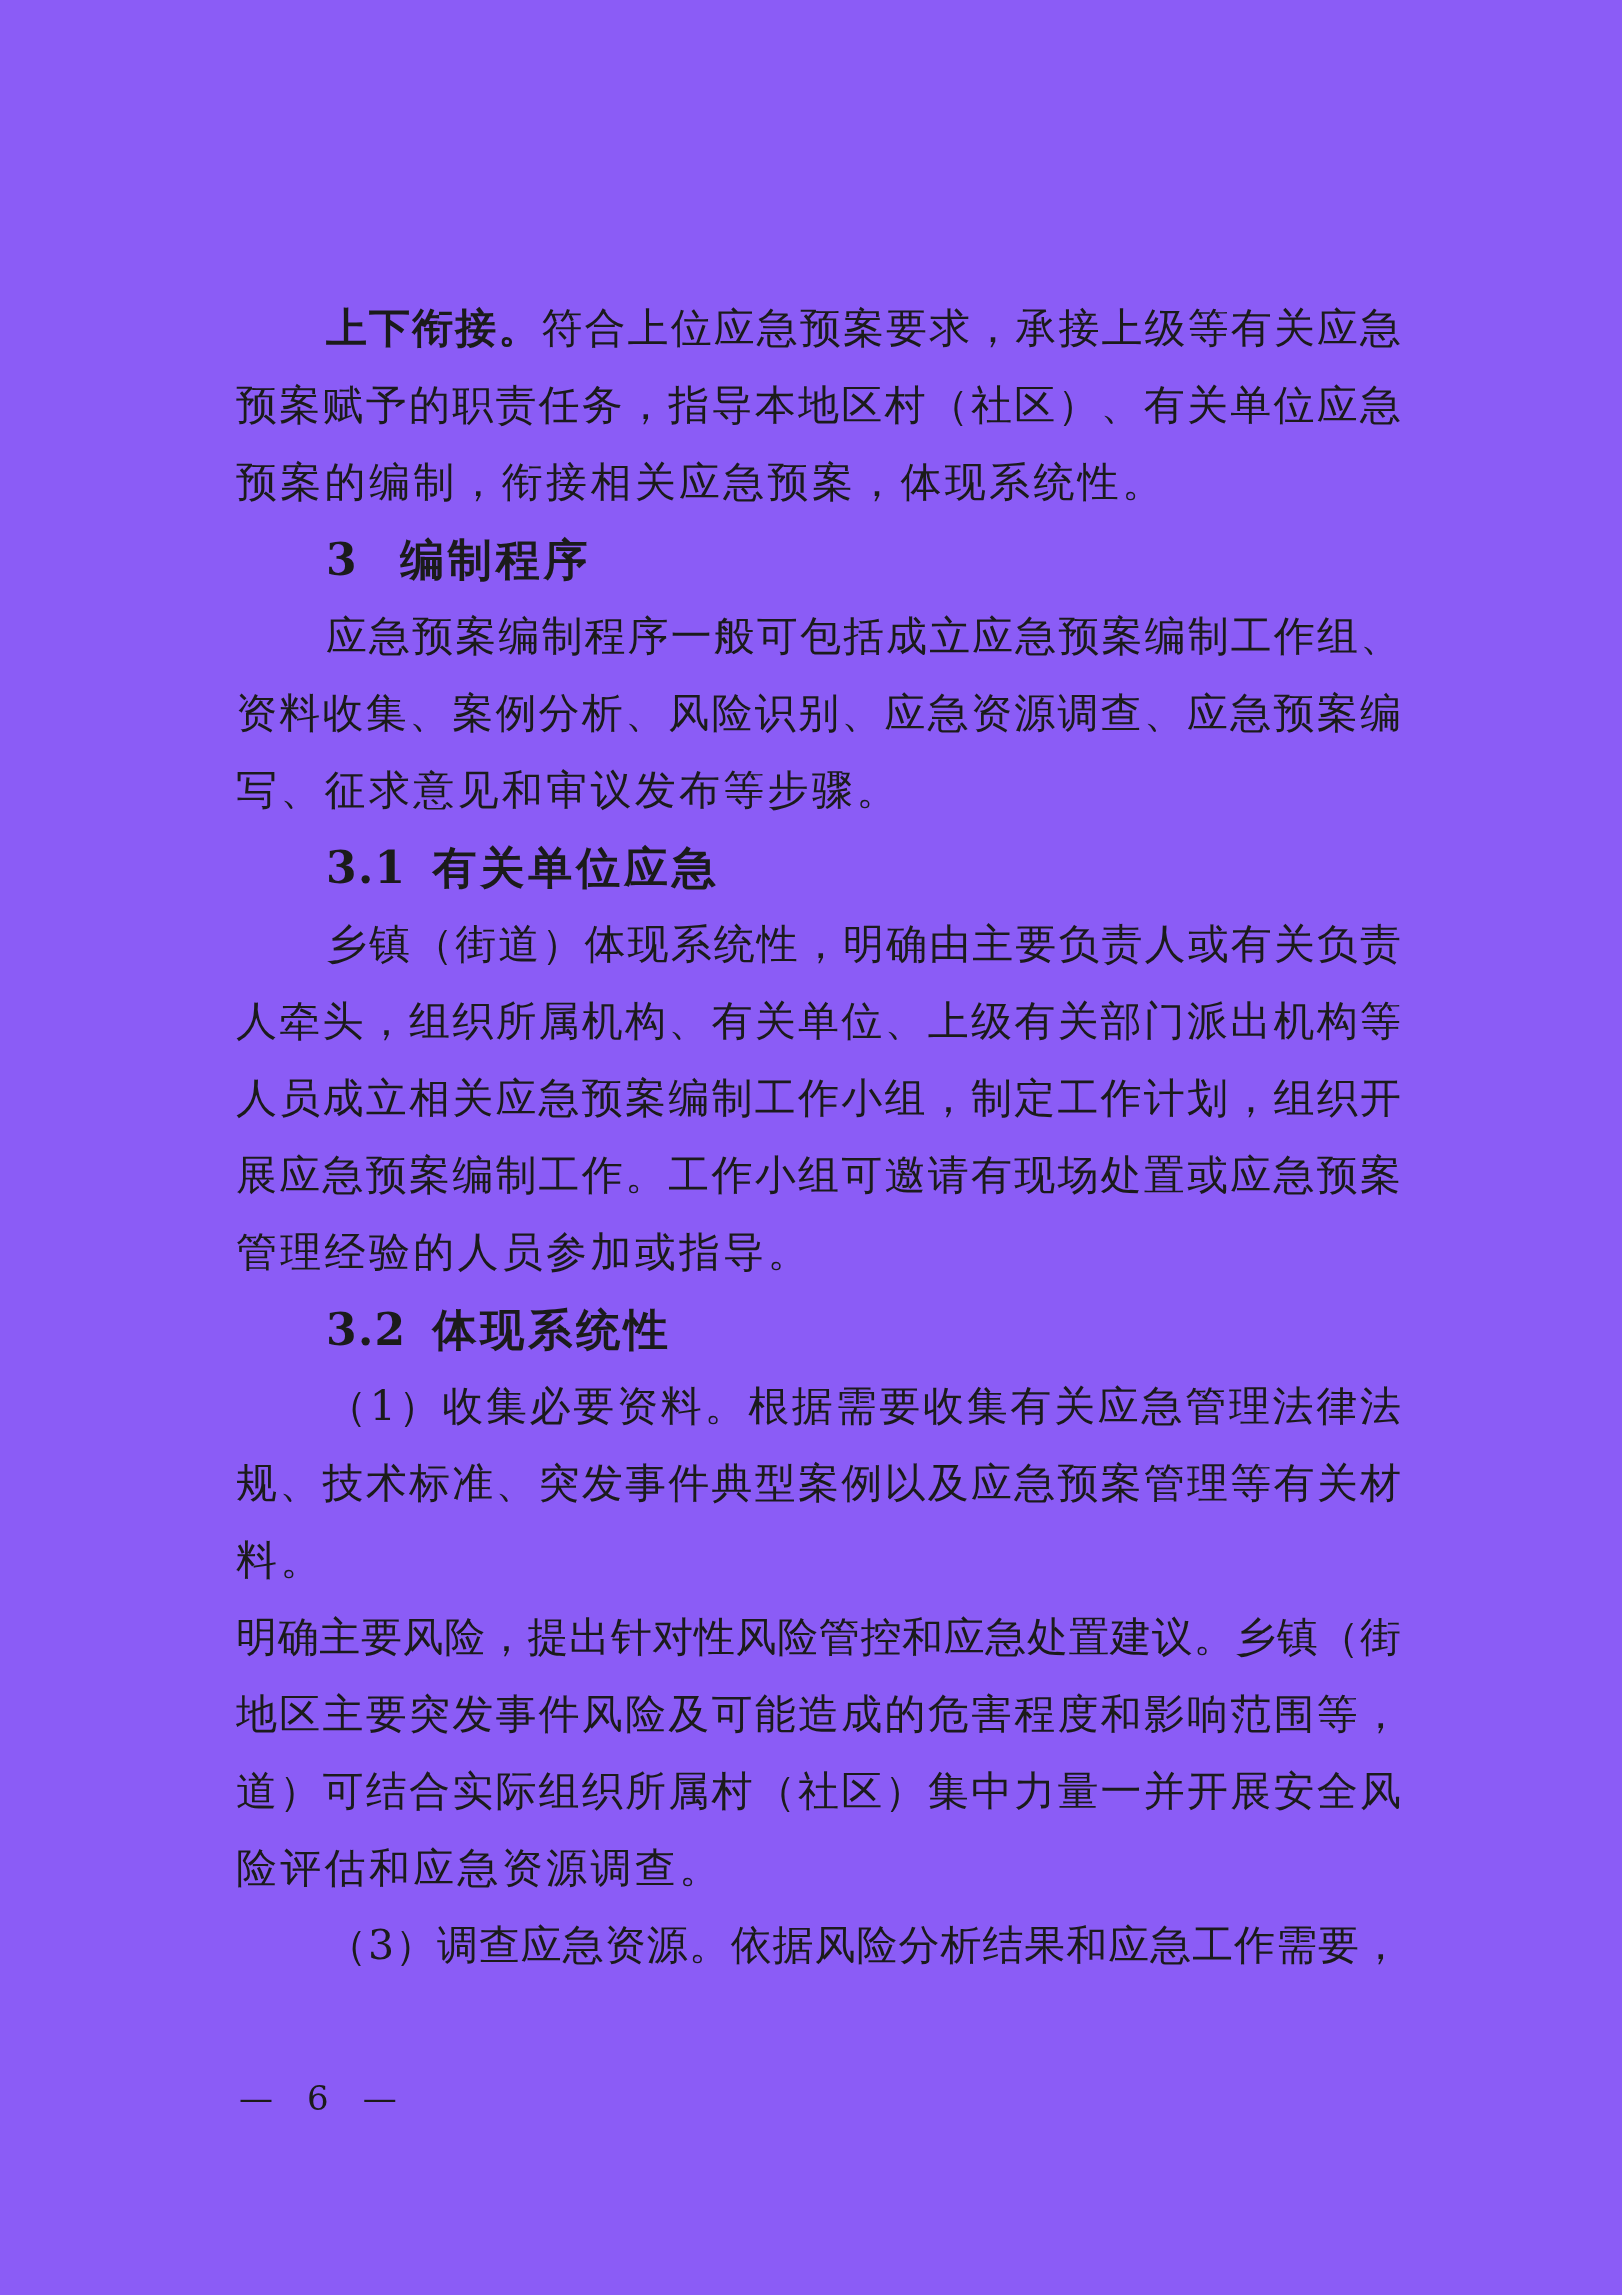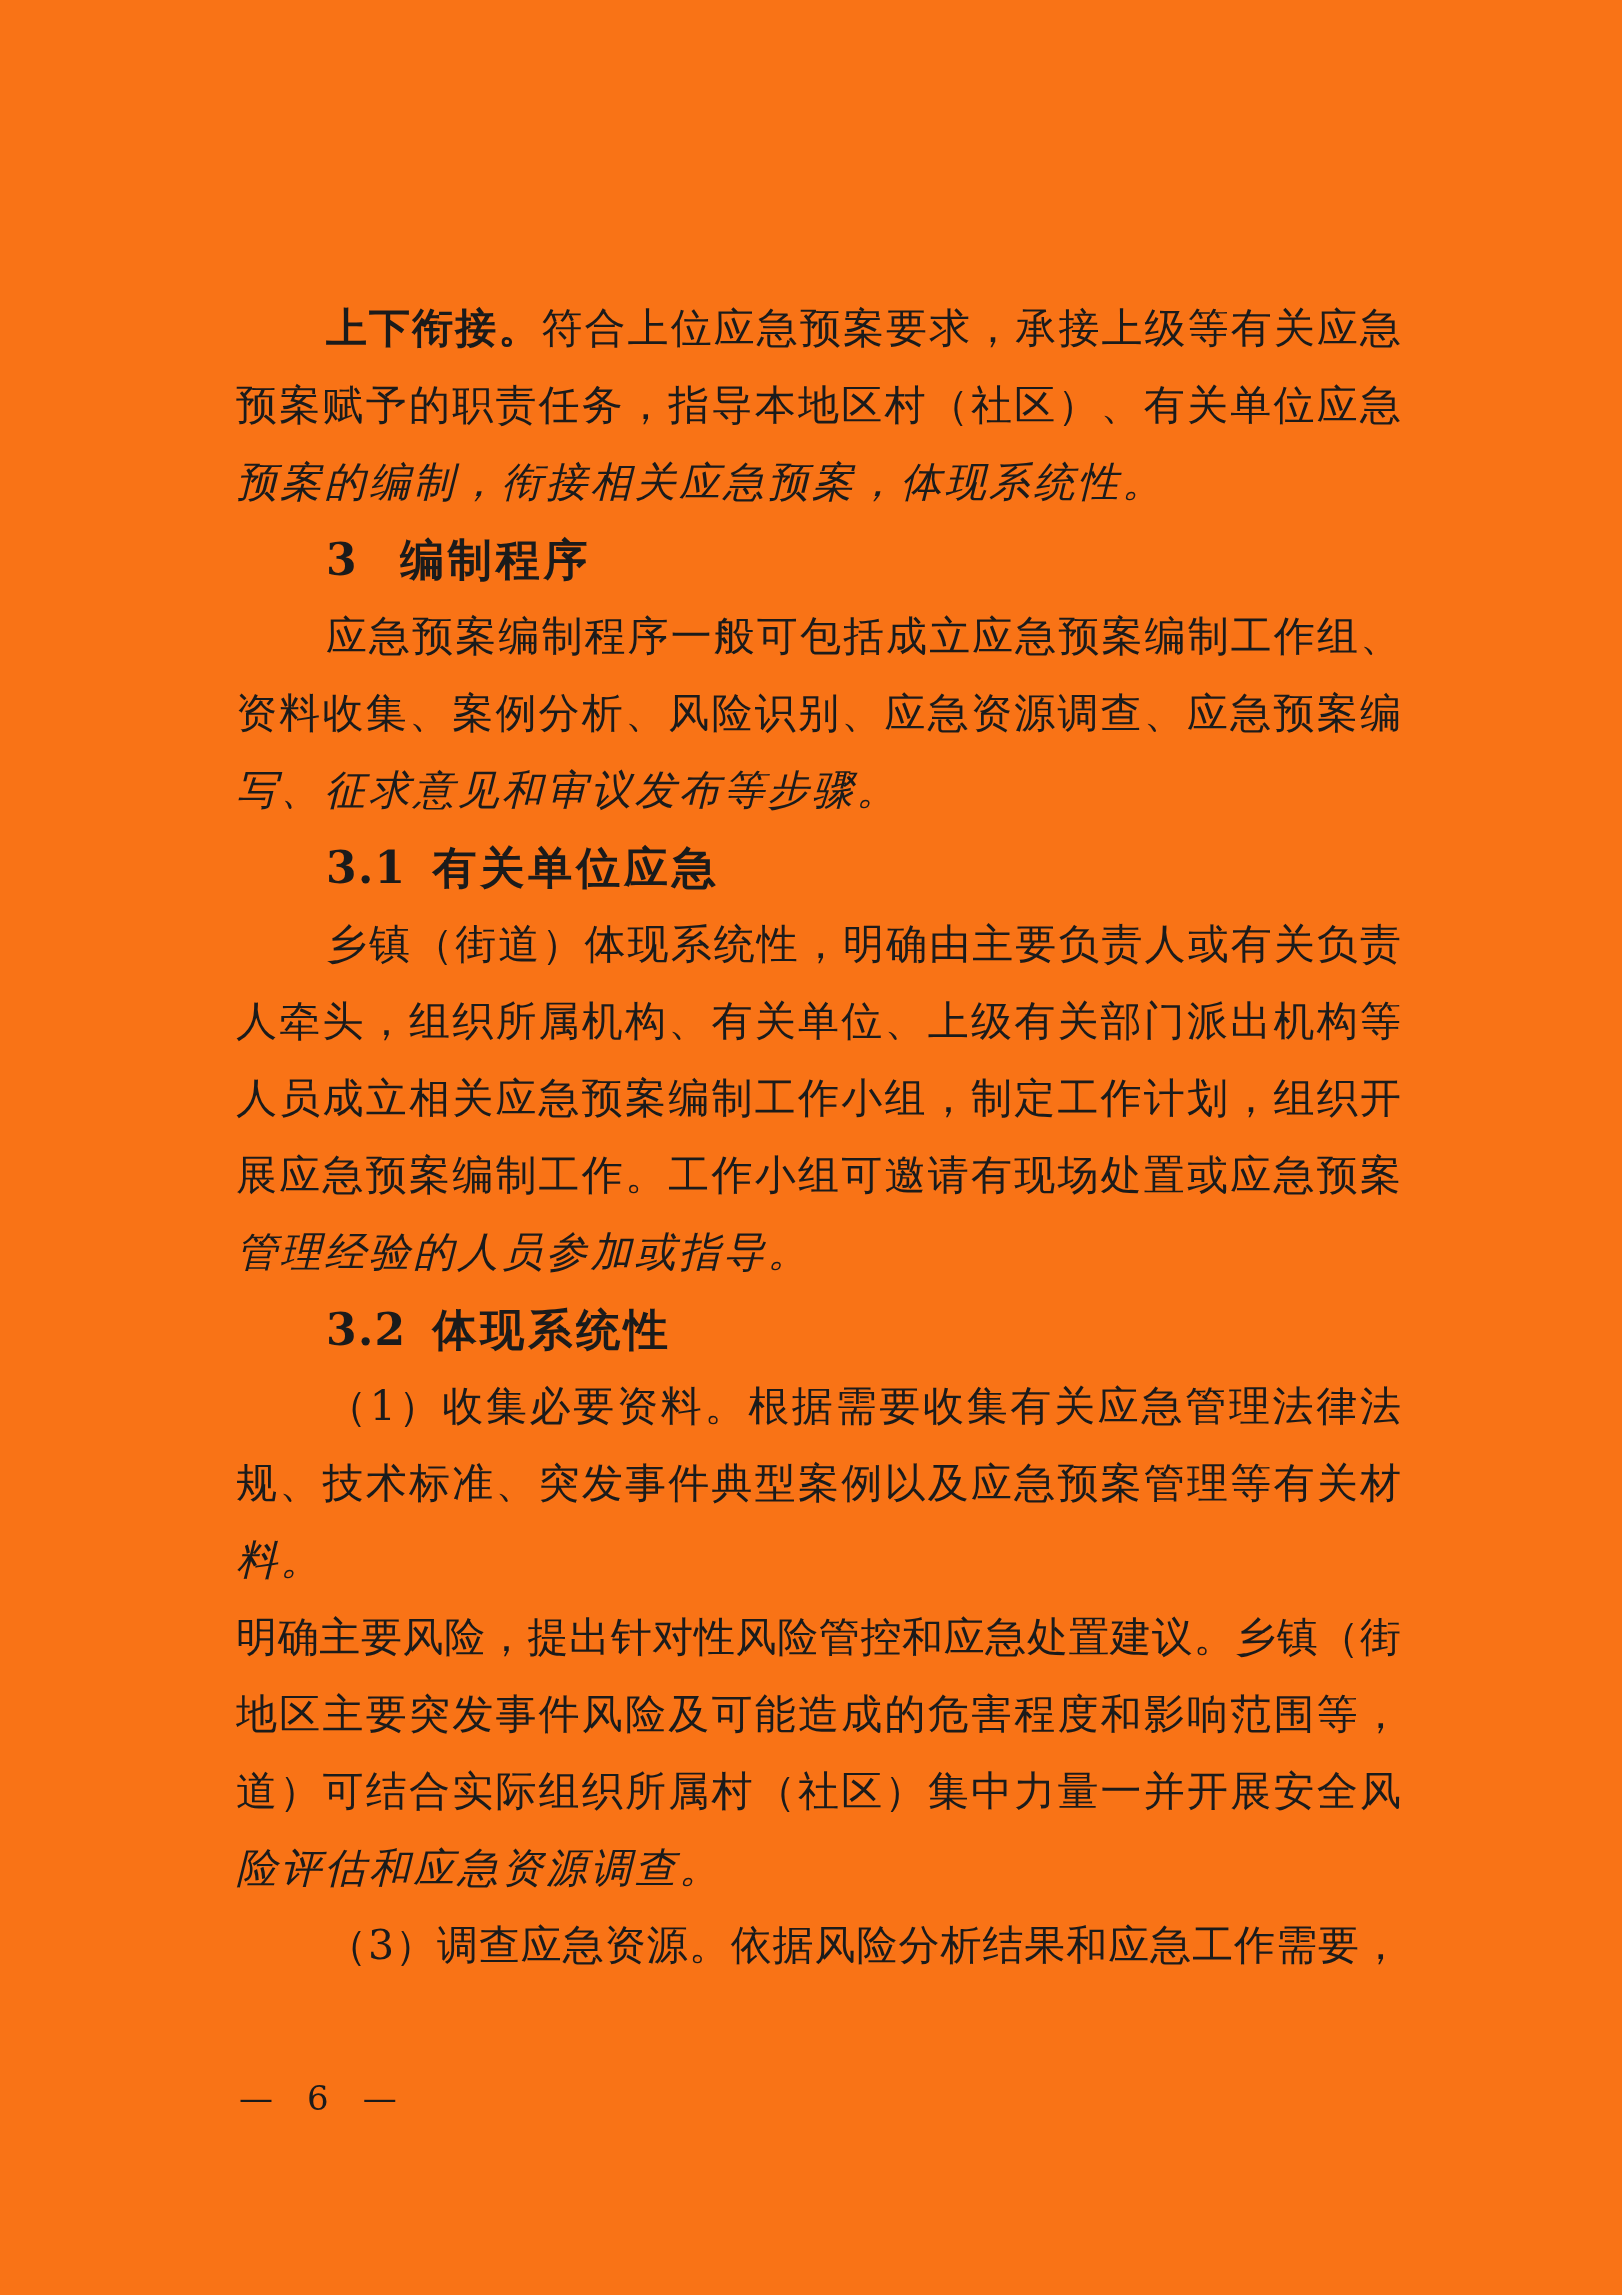--- a/index.html
+++ b/index.html
@@ -4,41 +4,40 @@
 <style>
   html, body {
     margin: 0;
     padding: 0;
     background: #e8e8e8;
   }
   .page {
     position: relative;
     width: 1623px;
     height: 2295px;
-    background: #f97316;
+    background: #8b5cf6;
     overflow: hidden;
     font-family: "DejaVu Serif", serif;
     color: #1b1b1b;
   }
   .content {
     position: absolute;
     left: 236px;
     top: 290px;
     width: 1165px;
   }
   .line {
     height: 77px;
     line-height: 77px;
     font-size: 41px;
     letter-spacing: 0;
     white-space: normal;
   }
   .plain {
     letter-spacing: 3.3px;
-    font-style: italic;
   }
   .indent {
     text-indent: 90px;
   }
   .justify {
     text-align: justify;
     text-align-last: justify;
   }
   .lead {
     font-family: "DejaVu Sans", sans-serif;

